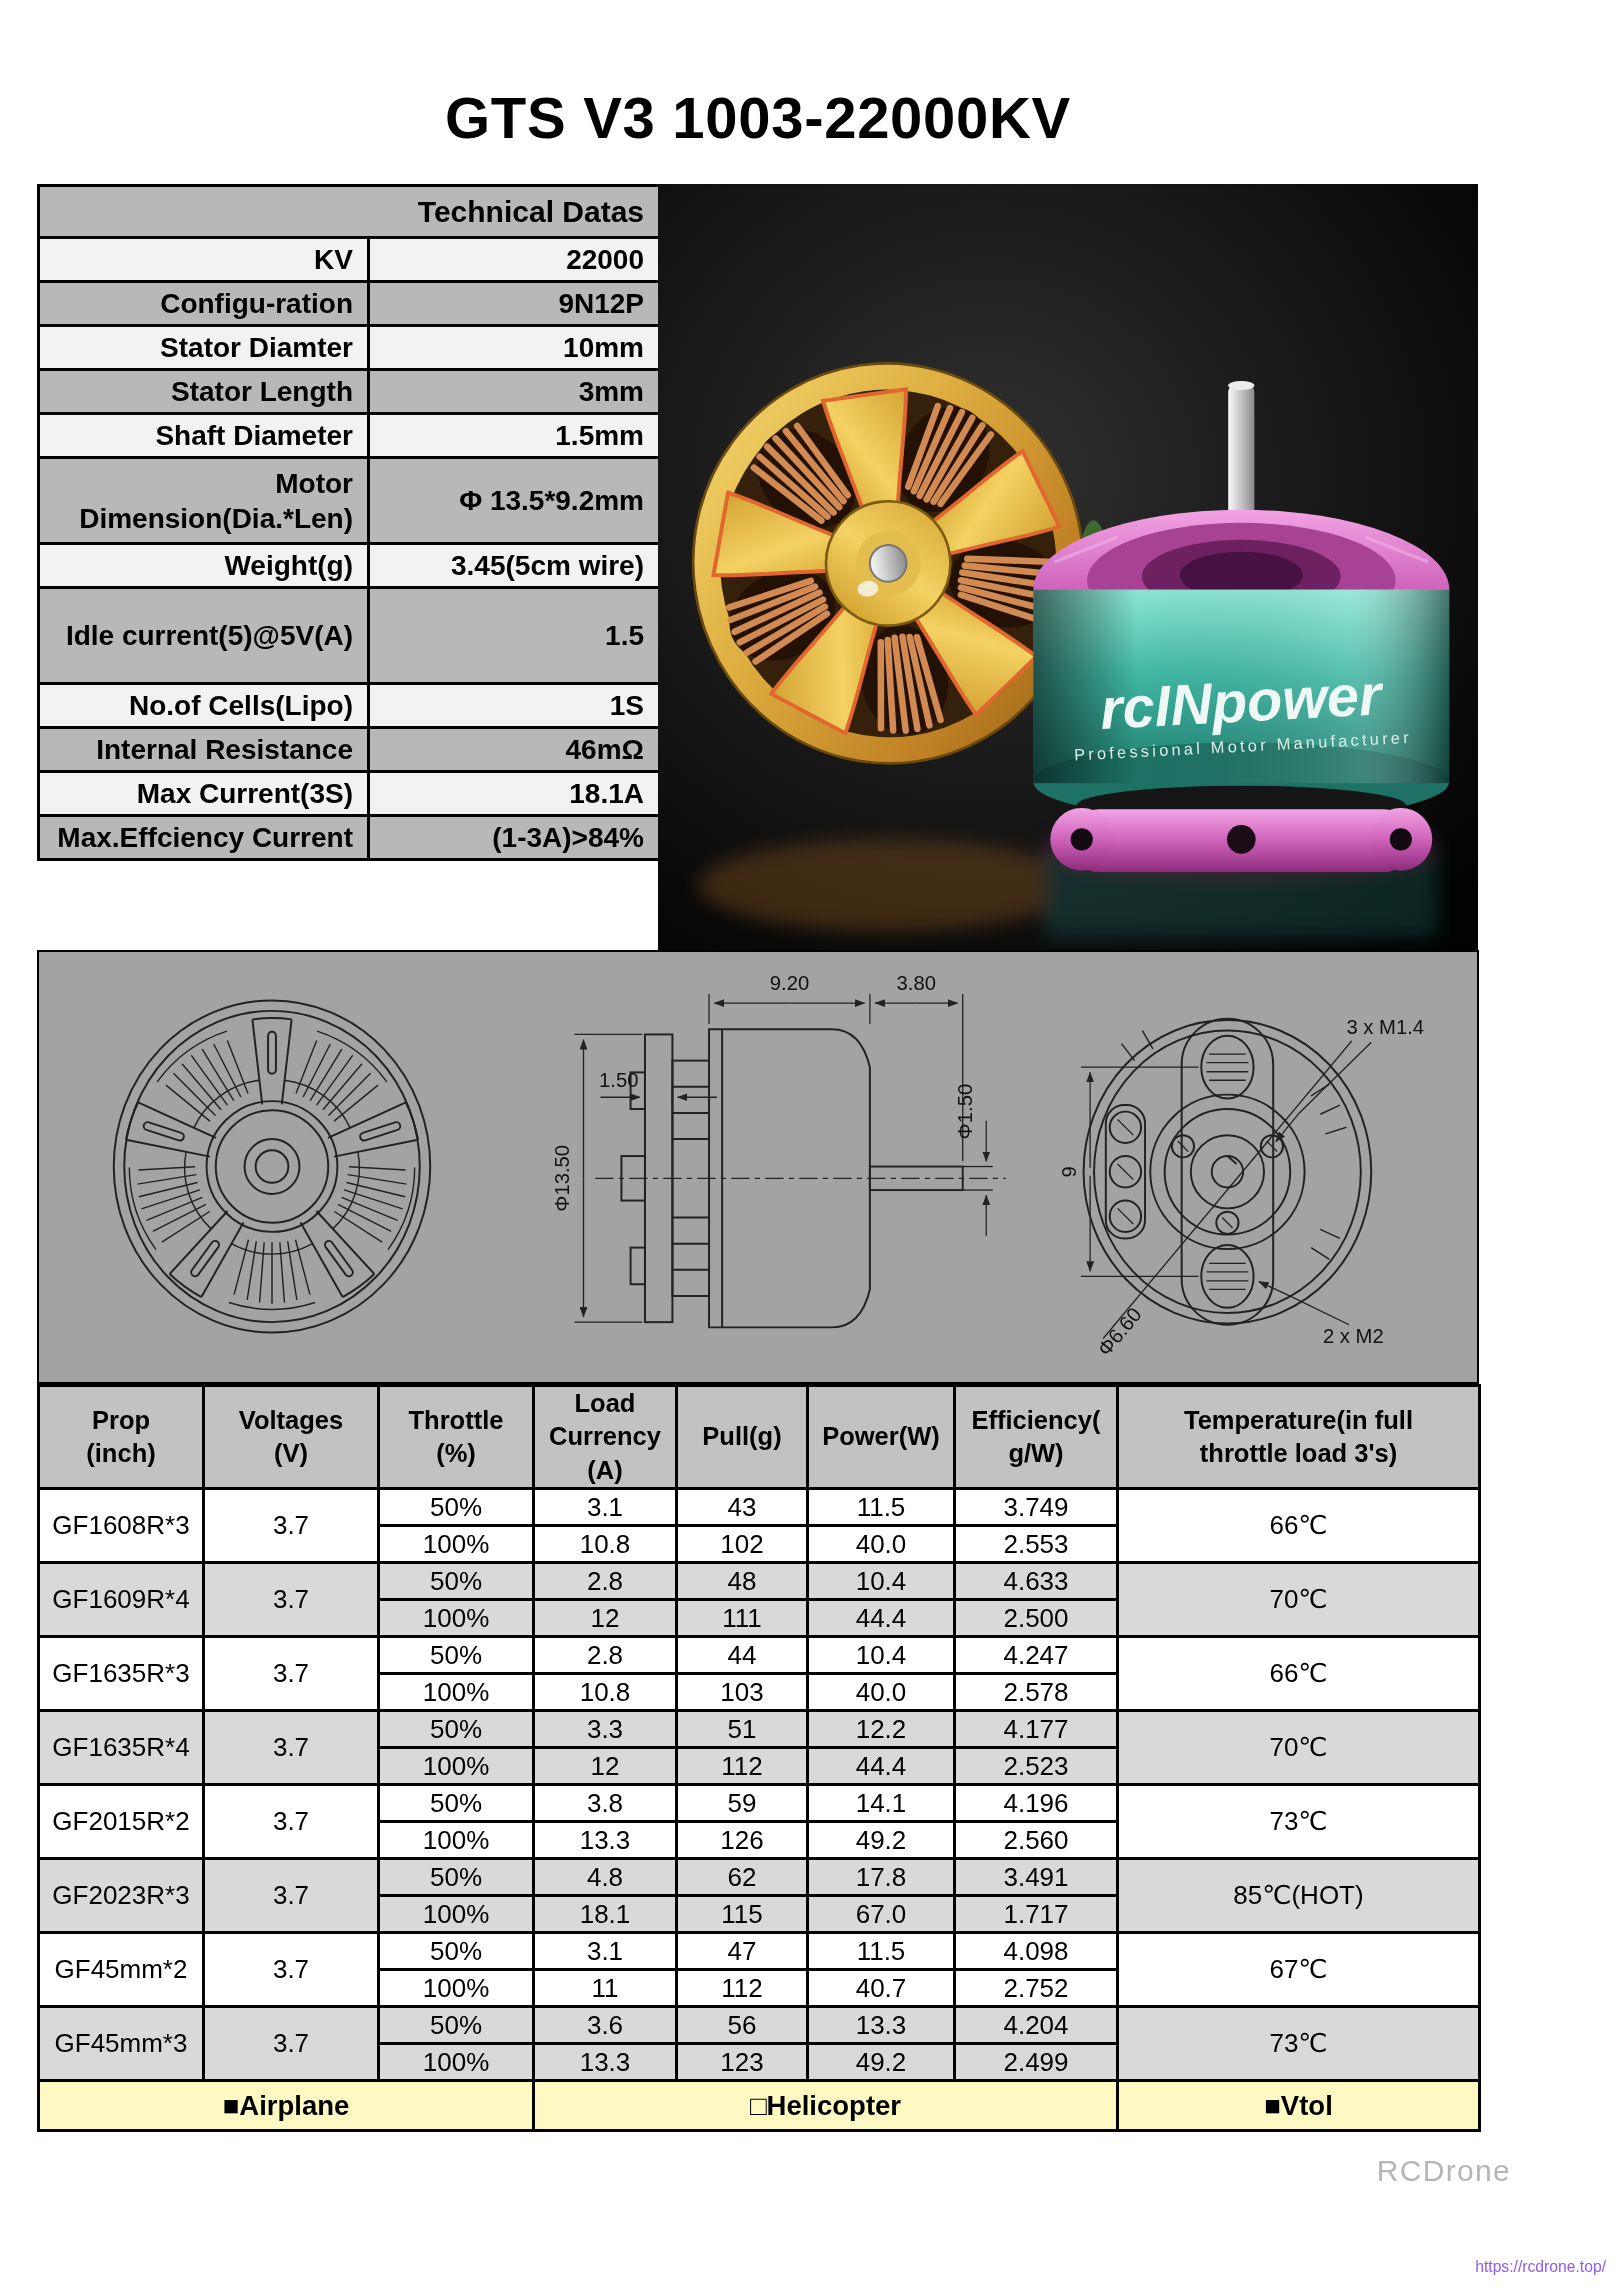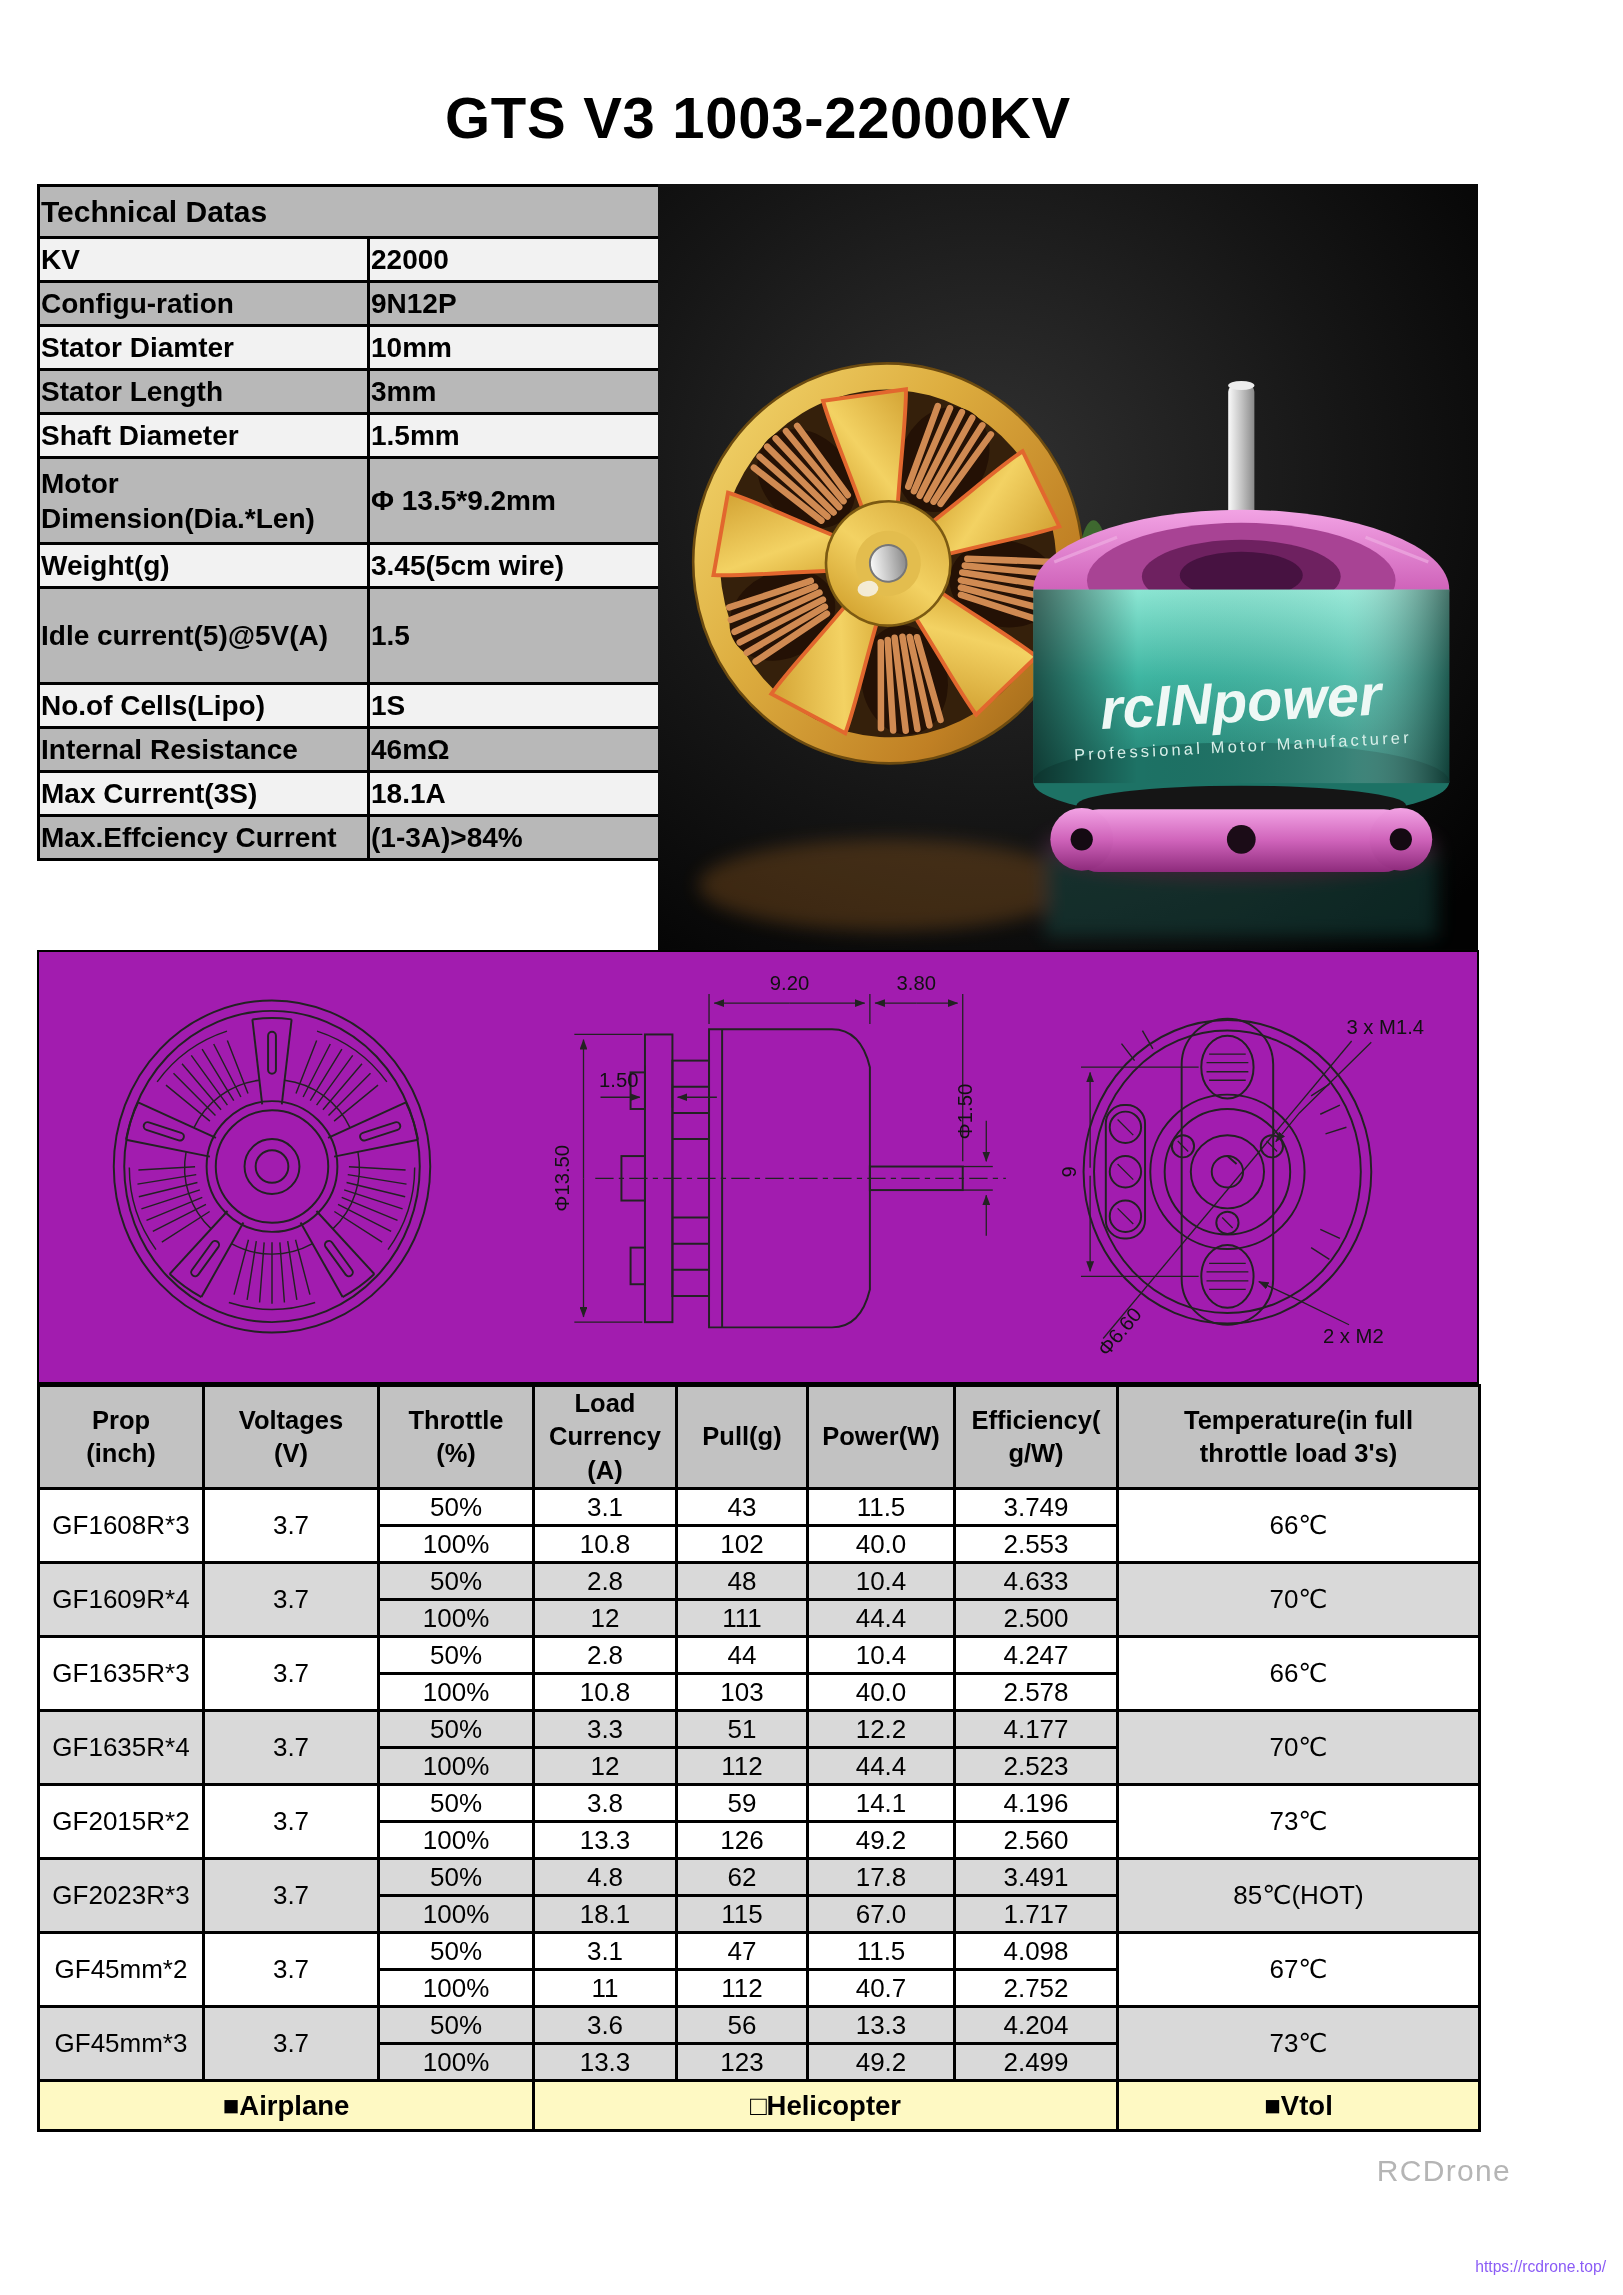--- a/index.html
+++ b/index.html
@@ -9,34 +9,34 @@
     font-family:"Liberation Sans","DejaVu Sans",sans-serif; color:#000; overflow:hidden;border-radius:24px;
   }
   .title {
     position:absolute; left:37px; top:84px; width:1442px; text-align:center;
     font-size:58px; font-weight:bold; letter-spacing:0.7px;
   }
   table { border-collapse:collapse; position:absolute; table-layout:fixed; }
   
   .tech { left:37px; top:184px; width:621px; }
   .tech th, .tech td {
-    border:3.3px solid #000; text-align:left; vertical-align:middle;
-    font-size:28px; font-weight:bold; white-space:pre-line; line-height:1.25; padding:0 1px;
+    border:3.3px solid #000; text-align:right; vertical-align:middle;
+    font-size:28px; font-weight:bold; white-space:pre-line; line-height:1.25; padding:0 14px;
   }
   .tech thead th { height:52px; background:#b8b8b8; font-size:30px; }
   .tech tbody tr { height:44px; }
   .tech tbody tr.t2 { height:86px; }
   .tech tbody tr.t3 { height:96px; }
   .tech tbody td { background:#f2f2f2; }
   .tech tbody tr:nth-child(even) td { background:#b8b8b8; }
   
   .photo { position:absolute; left:658px; top:184px; width:820px; height:766px; background:#0a0a0a; }
   .photo svg { display:block; width:100%; height:100%; }
   
-  .draw { position:absolute; left:37px; top:950px; width:1442px; height:434px; border:2.6px solid #000; background:#a21caf; }
+  .draw { position:absolute; left:37px; top:950px; width:1442px; height:434px; border:2.6px solid #000; background:#a3a3a3; }
   .draw svg { position:absolute; }
   #dfront { left:63px;  top:18.3px;  width:340px; height:393px; }
   #dside  { left:458px; top:3.9px;   width:530px; height:425px; }
   #drear  { left:979px;top:3.9px;   width:462px; height:425px; }
   .dim { font-size:31px; fill:#111; font-family:"Liberation Sans","DejaVu Sans",sans-serif; }
   
   .perf { left:37px; top:1384px; width:1442px;padding-left:7px; }
   .perf th, .perf td {
     border:3.3px solid #000; text-align:center; vertical-align:middle; white-space:pre-line; padding:0;
   }

